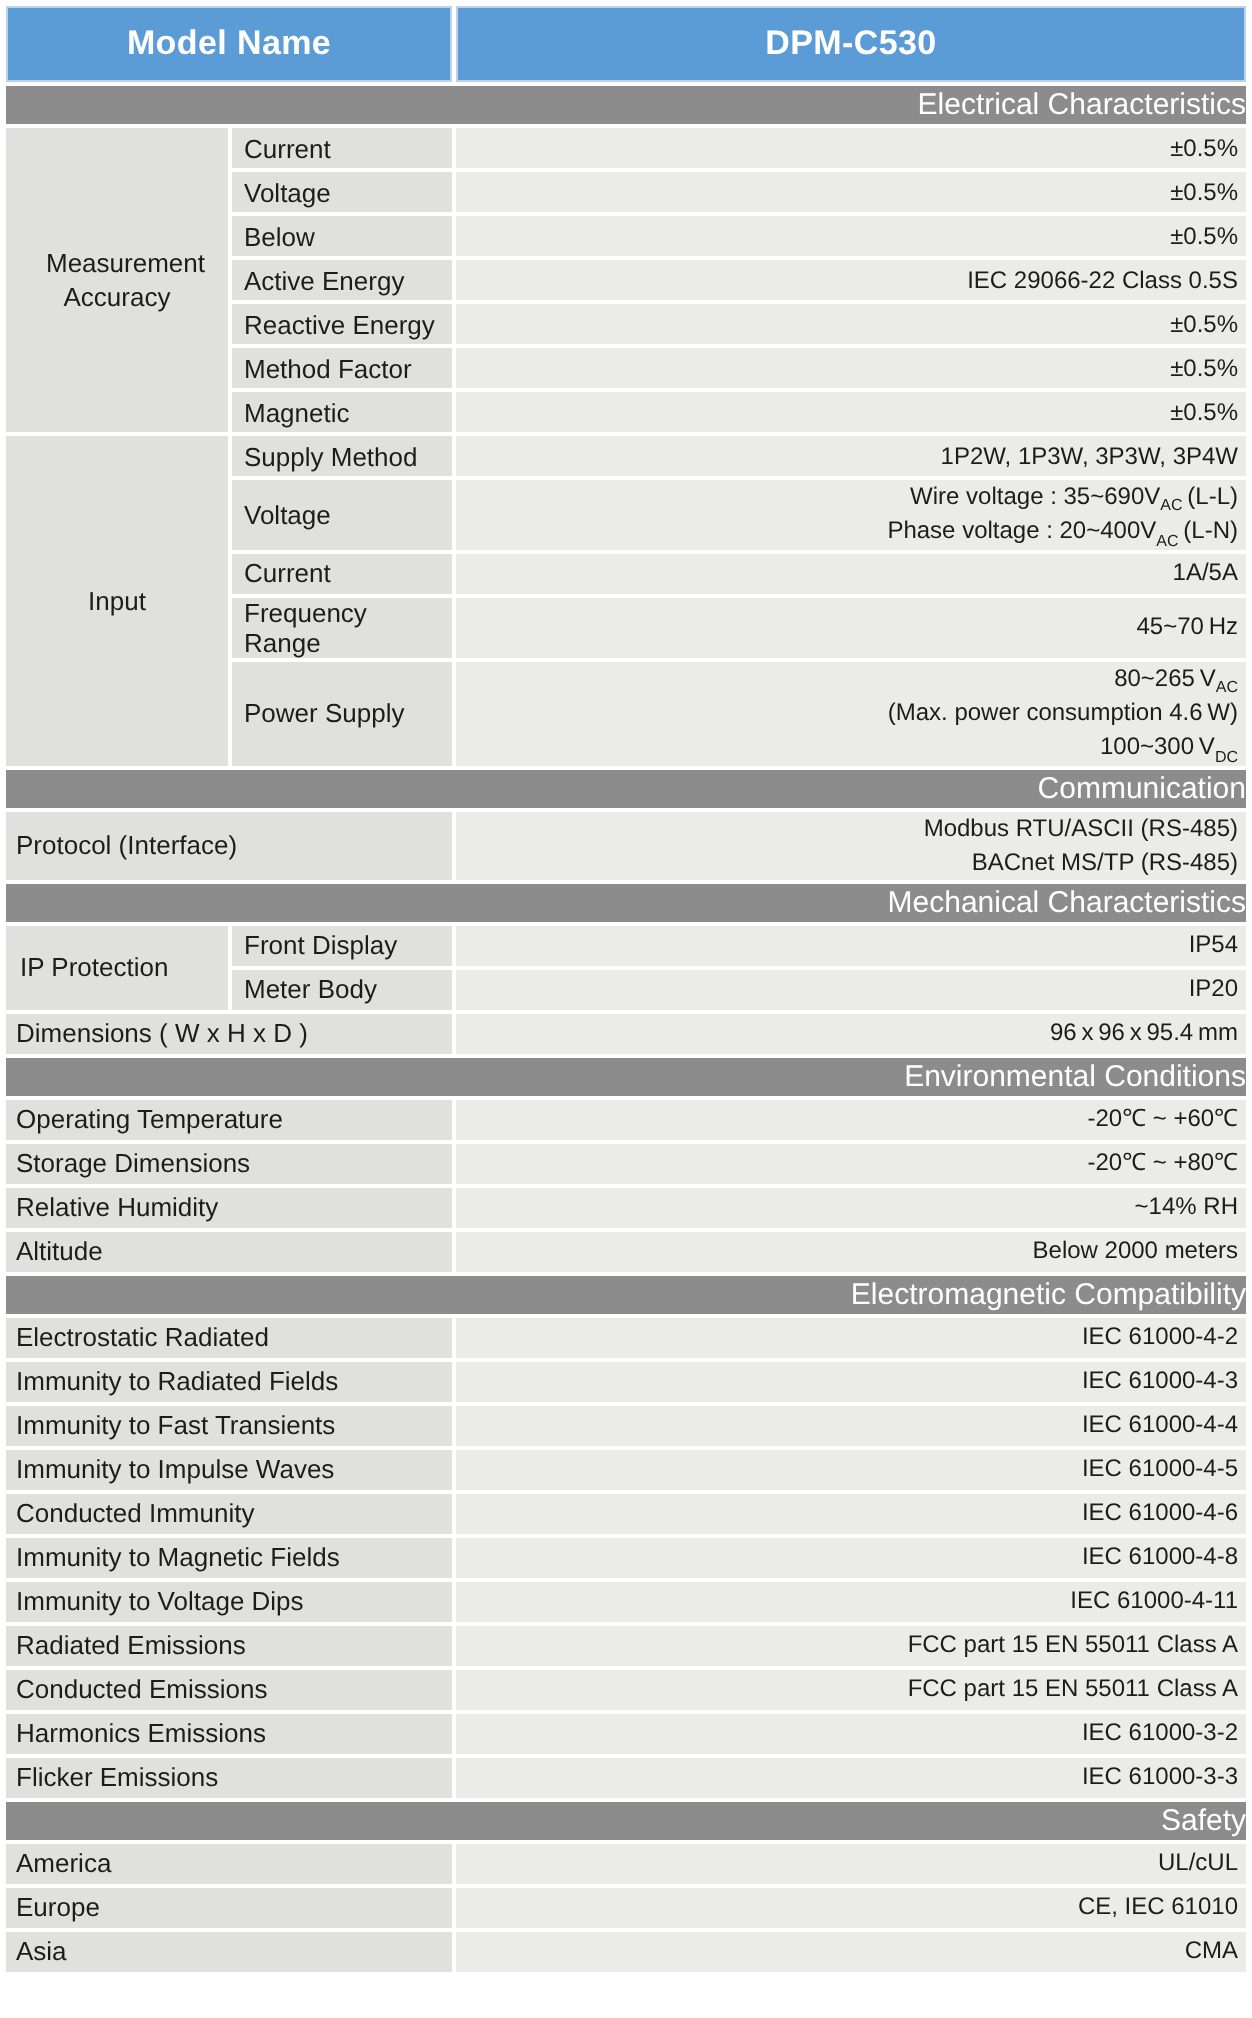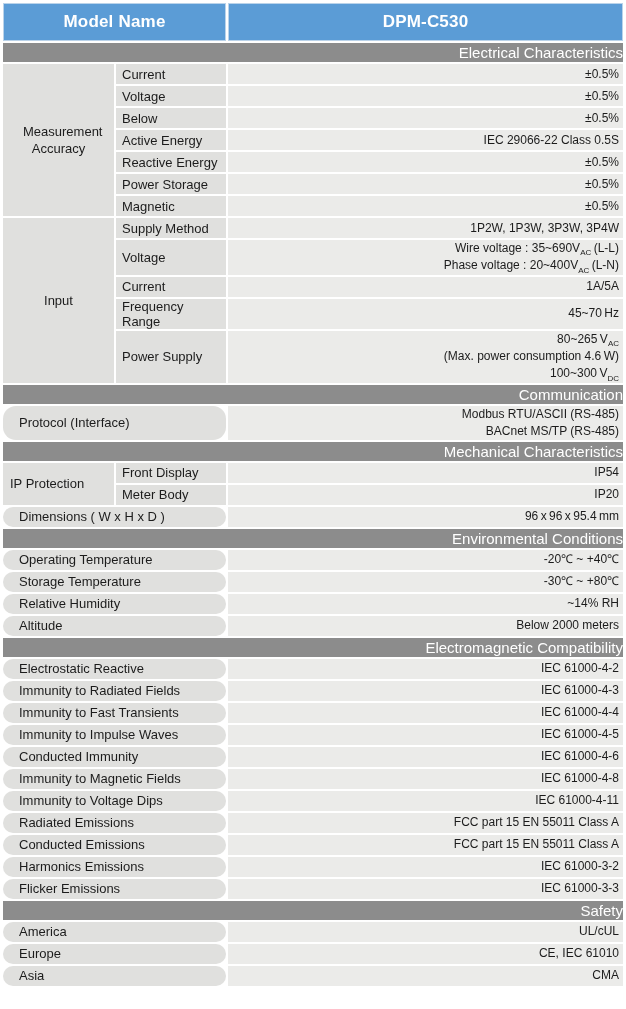--- a/index.html
+++ b/index.html
@@ -17,21 +17,21 @@
   td.section{
     background:var(--section-gray,#8C8C8C);
     color:#fff;font-weight:normal;font-size:15px;
     height:17px;padding:1px 0 1px 7px;text-align:right;
   }
   td.lab{
     background:var(--label-bg,#E0E0DE);
     font-size:13px;text-align:left;padding:0 4px 0 6px;
     height:20px;line-height:15px;vertical-align:middle;
   }
-  td.lab.wide{padding-left:16px;border-radius:13px;}
+  td.lab.wide{padding-left:5px;}
   td.lab.grp{text-align:center;padding:0 20px;line-height:17px;}
   td.lab.grpleft{text-align:left;padding-left:7px;margin-left:12px;}
   td.val{
     background:var(--value-bg,#EBEBE9);
     font-size:12px;text-align:right;padding:0 4px;
     height:20px;line-height:15px;vertical-align:middle;
   }
   td.ml{line-height:17px;}
   .h36{height:34px;}
   .h53{height:53px;}
@@ -75,21 +75,21 @@
         </tr>
 <tr>
           <td class="lab">Active Energy</td>
           <td class="val">IEC 29066-22 Class 0.5S</td>
         </tr>
 <tr>
           <td class="lab">Reactive Energy</td>
           <td class="val">±0.5%</td>
         </tr>
 <tr>
-          <td class="lab">Power Storage</td>
+          <td class="lab">Method Factor</td>
           <td class="val">±0.5%</td>
         </tr>
 <tr>
           <td class="lab">Magnetic</td>
           <td class="val">±0.5%</td>
         </tr>
 
 <tr>
   <td class="lab grp" rowspan="5">Input</td>
   <td class="lab">Supply Method</td>
@@ -145,40 +145,40 @@
 <tr>
           <td class="lab wide" colspan="2">Dimensions ( W x H x D )</td>
           <td class="val">96 x 96 x 95.4 mm</td>
         </tr>
 
 <tr>
           <td class="section" colspan="3">Environmental Conditions</td>
         </tr>
 <tr>
           <td class="lab wide" colspan="2">Operating Temperature</td>
-          <td class="val">-20℃ ~ +40℃</td>
-        </tr>
-<tr>
-          <td class="lab wide" colspan="2">Storage Temperature</td>
-          <td class="val">-30℃ ~ +80℃</td>
+          <td class="val">-20℃ ~ +60℃</td>
+        </tr>
+<tr>
+          <td class="lab wide" colspan="2">Storage Dimensions</td>
+          <td class="val">-20℃ ~ +80℃</td>
         </tr>
 <tr>
           <td class="lab wide" colspan="2">Relative Humidity</td>
           <td class="val">~14% RH</td>
         </tr>
 <tr>
           <td class="lab wide" colspan="2">Altitude</td>
           <td class="val">Below 2000 meters</td>
         </tr>
 
 <tr>
           <td class="section" colspan="3">Electromagnetic Compatibility</td>
         </tr>
 <tr>
-          <td class="lab wide" colspan="2">Electrostatic Reactive</td>
+          <td class="lab wide" colspan="2">Electrostatic Radiated</td>
           <td class="val">IEC 61000-4-2</td>
         </tr>
 <tr>
           <td class="lab wide" colspan="2">Immunity to Radiated Fields</td>
           <td class="val">IEC 61000-4-3</td>
         </tr>
 <tr>
           <td class="lab wide" colspan="2">Immunity to Fast Transients</td>
           <td class="val">IEC 61000-4-4</td>
         </tr>

